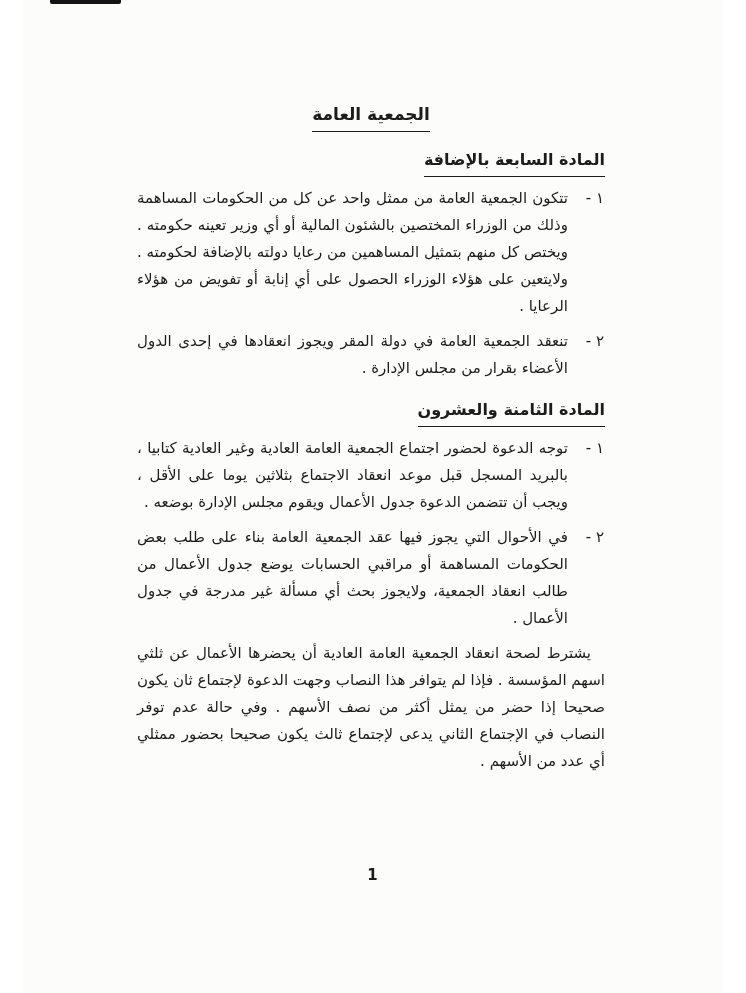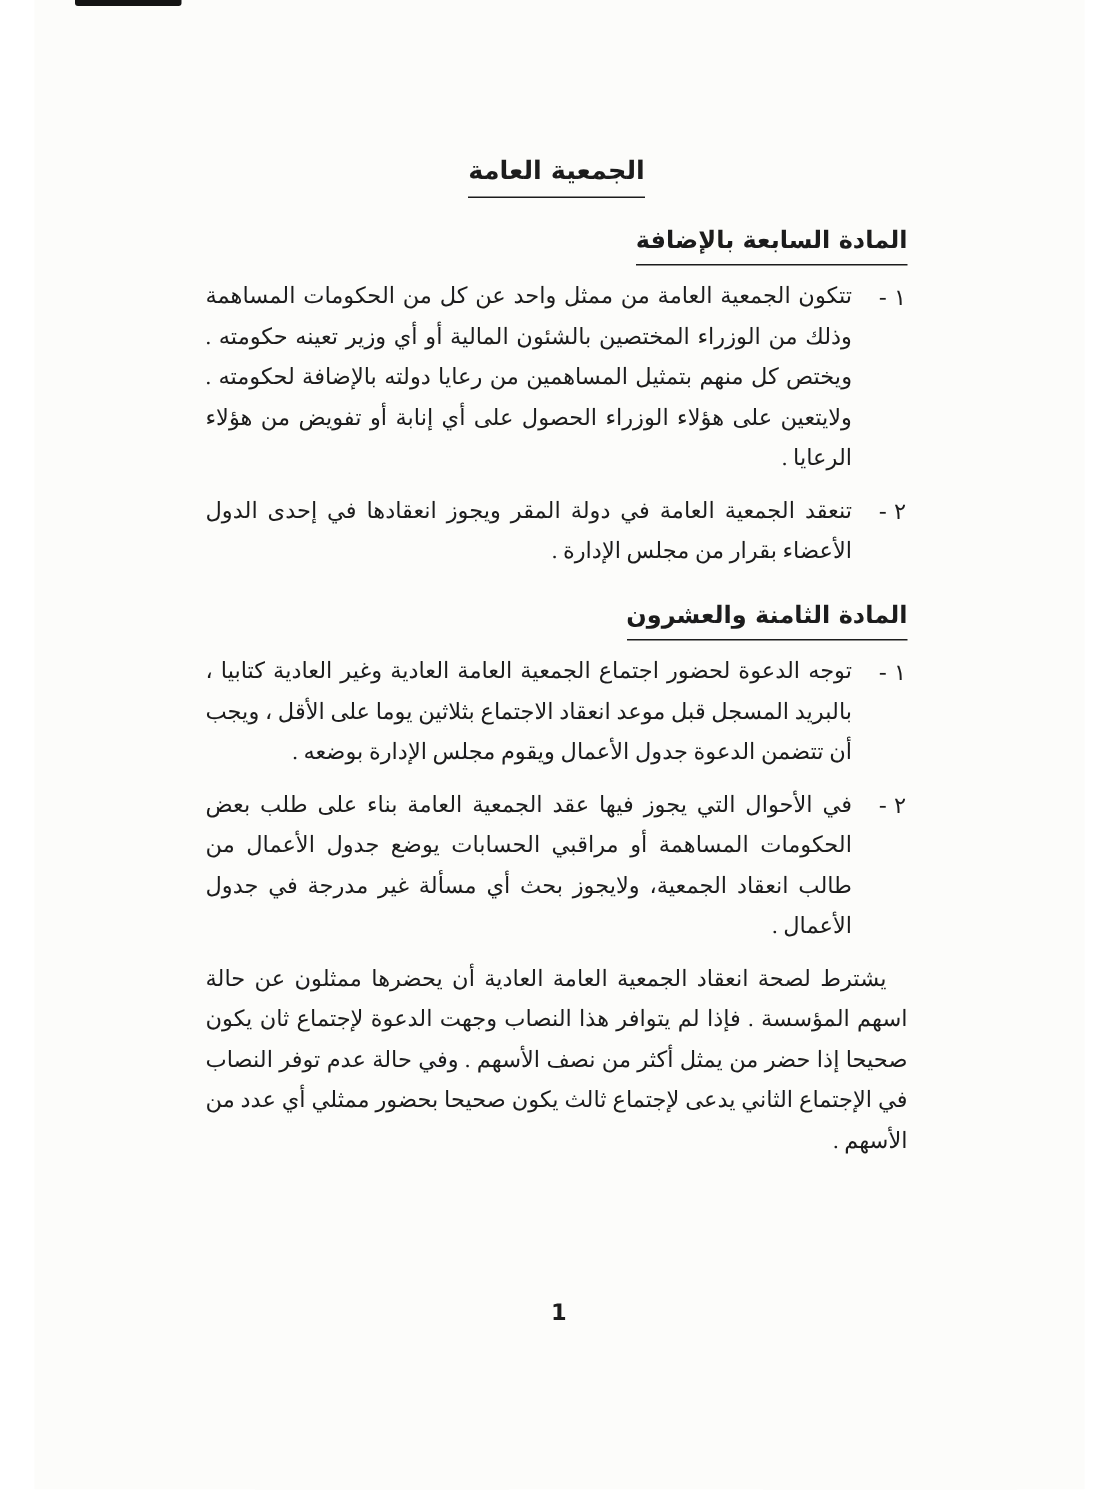--- a/index.html
+++ b/index.html
@@ -63,21 +63,20 @@
     top: 0;
     font-size: 15px;
     line-height: 27px;
   }
   .item-text,
   .article-paragraph {
     margin: 0;
     font-size: 15px;
     line-height: 27px;
     text-align: justify;
-    font-family: Liberation Serif, serif;
   }
   .article-paragraph {
     text-indent: 14px;
   }
   .page-number {
     position: absolute;
     top: 866px;
     left: 0;
     right: 0;
     text-align: center;
@@ -121,20 +120,20 @@
         <span class="item-marker">١ -</span>
         <p class="item-text">توجه الدعوة لحضور اجتماع الجمعية العامة العادية وغير العادية كتابيا ، بالبريد المسجل قبل موعد انعقاد الاجتماع بثلاثين يوما على الأقل ، ويجب أن تتضمن الدعوة جدول الأعمال ويقوم مجلس الإدارة بوضعه .</p>
       </div>
       <div class="list-item">
         <span class="item-marker">٢ -</span>
         <p class="item-text">في الأحوال التي يجوز فيها عقد الجمعية العامة بناء على طلب بعض الحكومات المساهمة أو مراقبي الحسابات يوضع جدول الأعمال من طالب انعقاد الجمعية، ولايجوز بحث أي مسألة غير مدرجة في جدول الأعمال .</p>
       </div>
     </section>
 
     <section>
-      <p class="article-paragraph">يشترط لصحة انعقاد الجمعية العامة العادية أن يحضرها ممثلون عن حالة اسهم المؤسسة . فإذا لم يتوافر هذا النصاب وجهت الدعوة لإجتماع ثان يكون صحيحا إذا حضر من يمثل أكثر من نصف الأسهم . وفي حالة عدم توفر النصاب في الإجتماع الثاني يدعى لإجتماع ثالث يكون صحيحا بحضور ممثلي أي عدد من الأسهم .</p>
+      <p class="article-paragraph">يشترط لصحة انعقاد الجمعية العامة العادية أن يحضرها الأعمال عن ثلثي اسهم المؤسسة . فإذا لم يتوافر هذا النصاب وجهت الدعوة لإجتماع ثان يكون صحيحا إذا حضر من يمثل أكثر من نصف الأسهم . وفي حالة عدم توفر النصاب في الإجتماع الثاني يدعى لإجتماع ثالث يكون صحيحا بحضور ممثلي أي عدد من الأسهم .</p>
     </section>
 
   </div>
 
   <div class="page-number">1</div>
 
 </div>
 
 </body></html>

